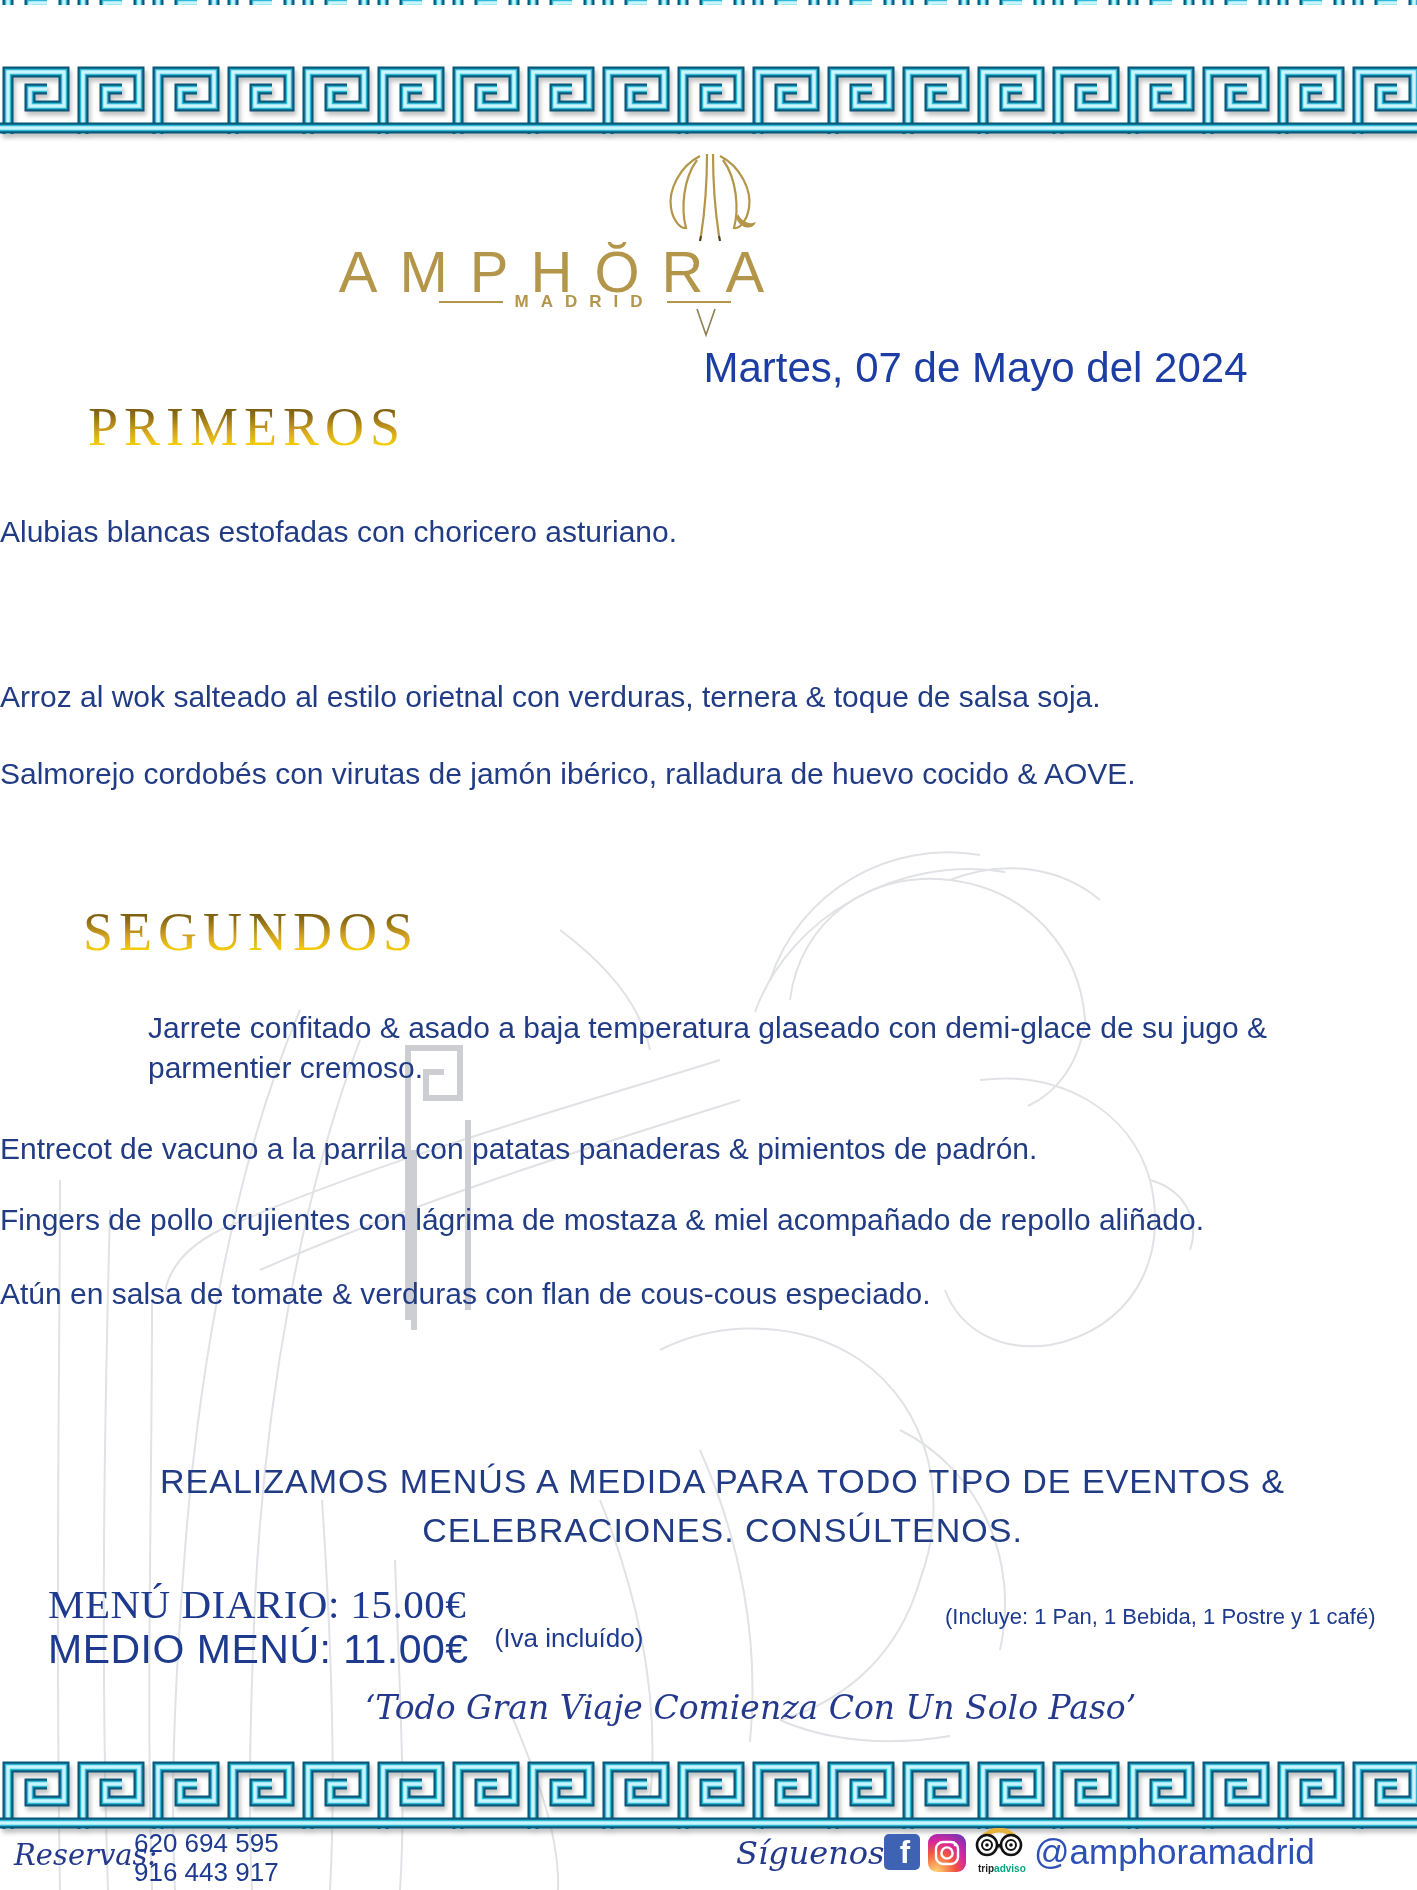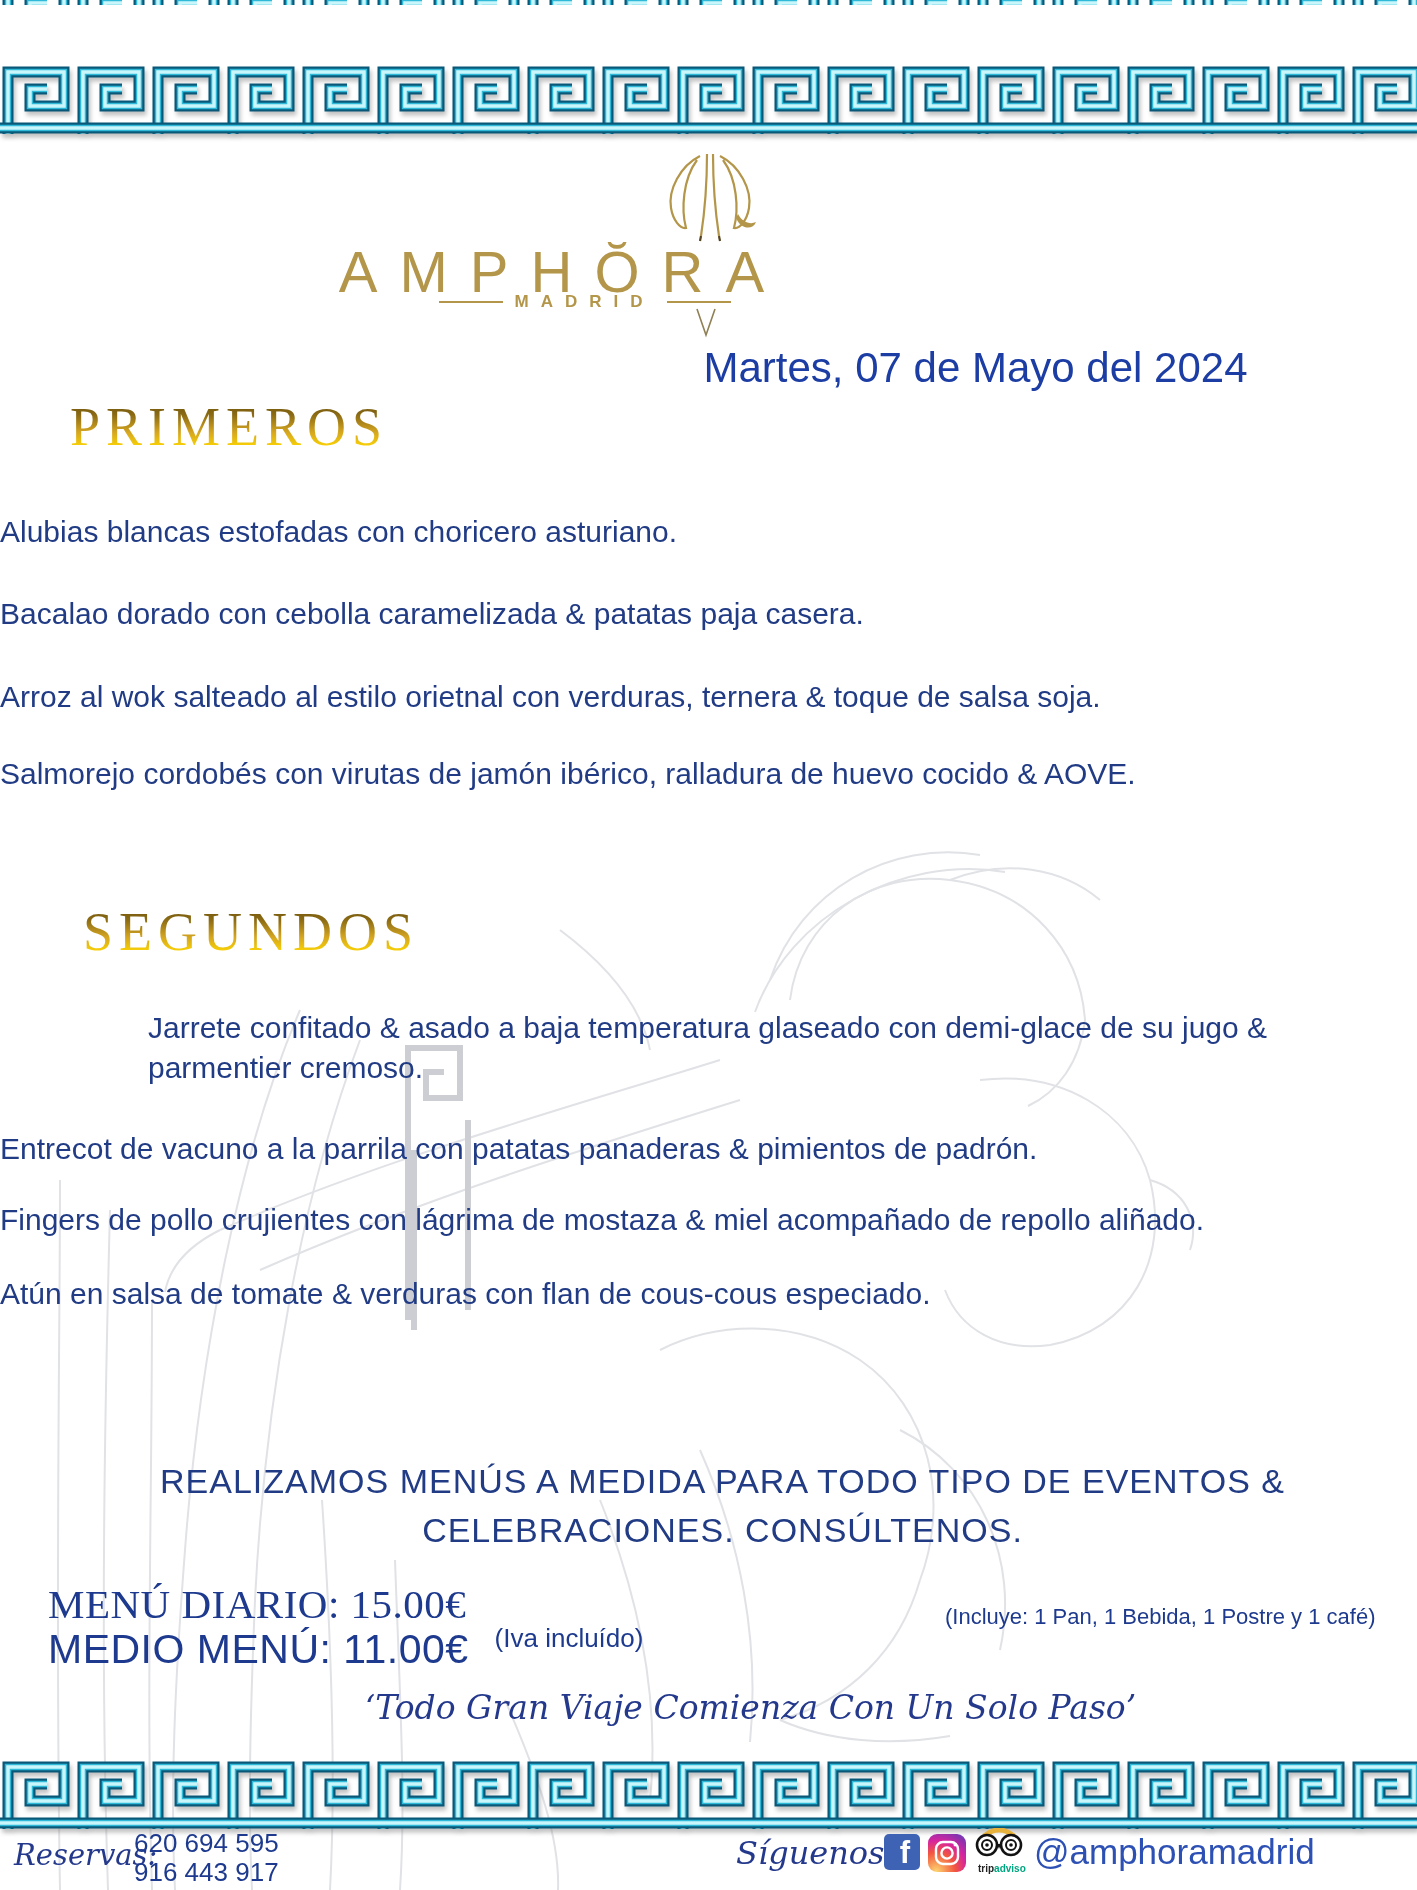--- a/index.html
+++ b/index.html
@@ -24,21 +24,21 @@
   #brand-city .city{font-size:17px;letter-spacing:12px;color:#b4964a;font-weight:700;}
   #brand-chevron{left:692px;top:308px;}
 
   
   #date-line{left:267px;top:344px;width:1417px;text-align:center;
       font-size:42px;color:#1c3da3;font-weight:500;}
   .section-title{font-family:"Liberation Serif",serif;font-size:54px;letter-spacing:6px;
       color:#c79a1e;
       background:linear-gradient(180deg,#5e4708 0%,#8a6a14 30%,#d4a520 58%,#ffd900 85%,#f2bf00 100%);
       -webkit-background-clip:text;background-clip:text;-webkit-text-fill-color:transparent;}
-  #title-primeros{left:70px;top:396px;}
+  #title-primeros{left:88px;top:396px;}
   #title-segundos{left:83px;top:901px;}
   .dish{left:0;width:1417px;text-align:left;font-size:30px;line-height:40px;color:#213c85;}
   #dish-p1{top:512px;} #dish-p2{top:594px;} #dish-p3{top:677px;} #dish-p4{top:754px;}
   #dish-s1{top:1008px;left:148px;width:1120px;}
   #dish-s2{top:1129px;} #dish-s3{top:1200px;} #dish-s4{top:1274px;}
 
   
   .events-line{left:14px;width:1417px;text-align:center;font-size:34px;letter-spacing:1px;color:#213c85;}
   #events-1{top:1462px;} #events-2{top:1511px;}
   .price-line{left:48px;font-size:41px;color:#1d3a8e;letter-spacing:0.5px;white-space:nowrap;}
@@ -153,21 +153,20 @@
     <div class="rule"></div>
   </div>
   <svg id="brand-chevron" class="abs content" width="28" height="30" viewBox="0 0 28 30">
     <path d="M5,1 L14,27 L23,1" fill="none" stroke="#8f8055" stroke-width="1.6"></path>
   </svg>
 
   <div id="date-line" class="abs content">Martes, 07 de Mayo del 2024</div>
 
   <div id="title-primeros" class="abs content section-title">PRIMEROS</div>
   <div id="dish-p1" class="abs content dish">Alubias blancas estofadas con choricero asturiano.</div>
-  <div id="dish-p2" class="abs content dish">Bacalao dorado con cebolla caramelizada &amp; patatas paja casera.</div>
   <div id="dish-p3" class="abs content dish">Arroz al wok salteado al estilo orietnal con verduras, ternera &amp; toque de salsa soja.</div>
   <div id="dish-p4" class="abs content dish">Salmorejo cordobés con virutas de jamón ibérico, ralladura de huevo cocido &amp; AOVE.</div>
 
   <div id="title-segundos" class="abs content section-title">SEGUNDOS</div>
   <div id="dish-s1" class="abs content dish">Jarrete confitado &amp; asado a baja temperatura glaseado con demi-glace de su jugo &amp; parmentier cremoso.</div>
   <div id="dish-s2" class="abs content dish">Entrecot de vacuno a la parrila con patatas panaderas &amp; pimientos de padrón.</div>
   <div id="dish-s3" class="abs content dish">Fingers de pollo crujientes con lágrima de mostaza &amp; miel acompañado de repollo aliñado.</div>
   <div id="dish-s4" class="abs content dish">Atún en salsa de tomate &amp; verduras con flan de cous-cous especiado.</div>
 
   <div id="events-1" class="abs content events-line">REALIZAMOS MENÚS A MEDIDA PARA TODO TIPO DE EVENTOS &amp;</div>

